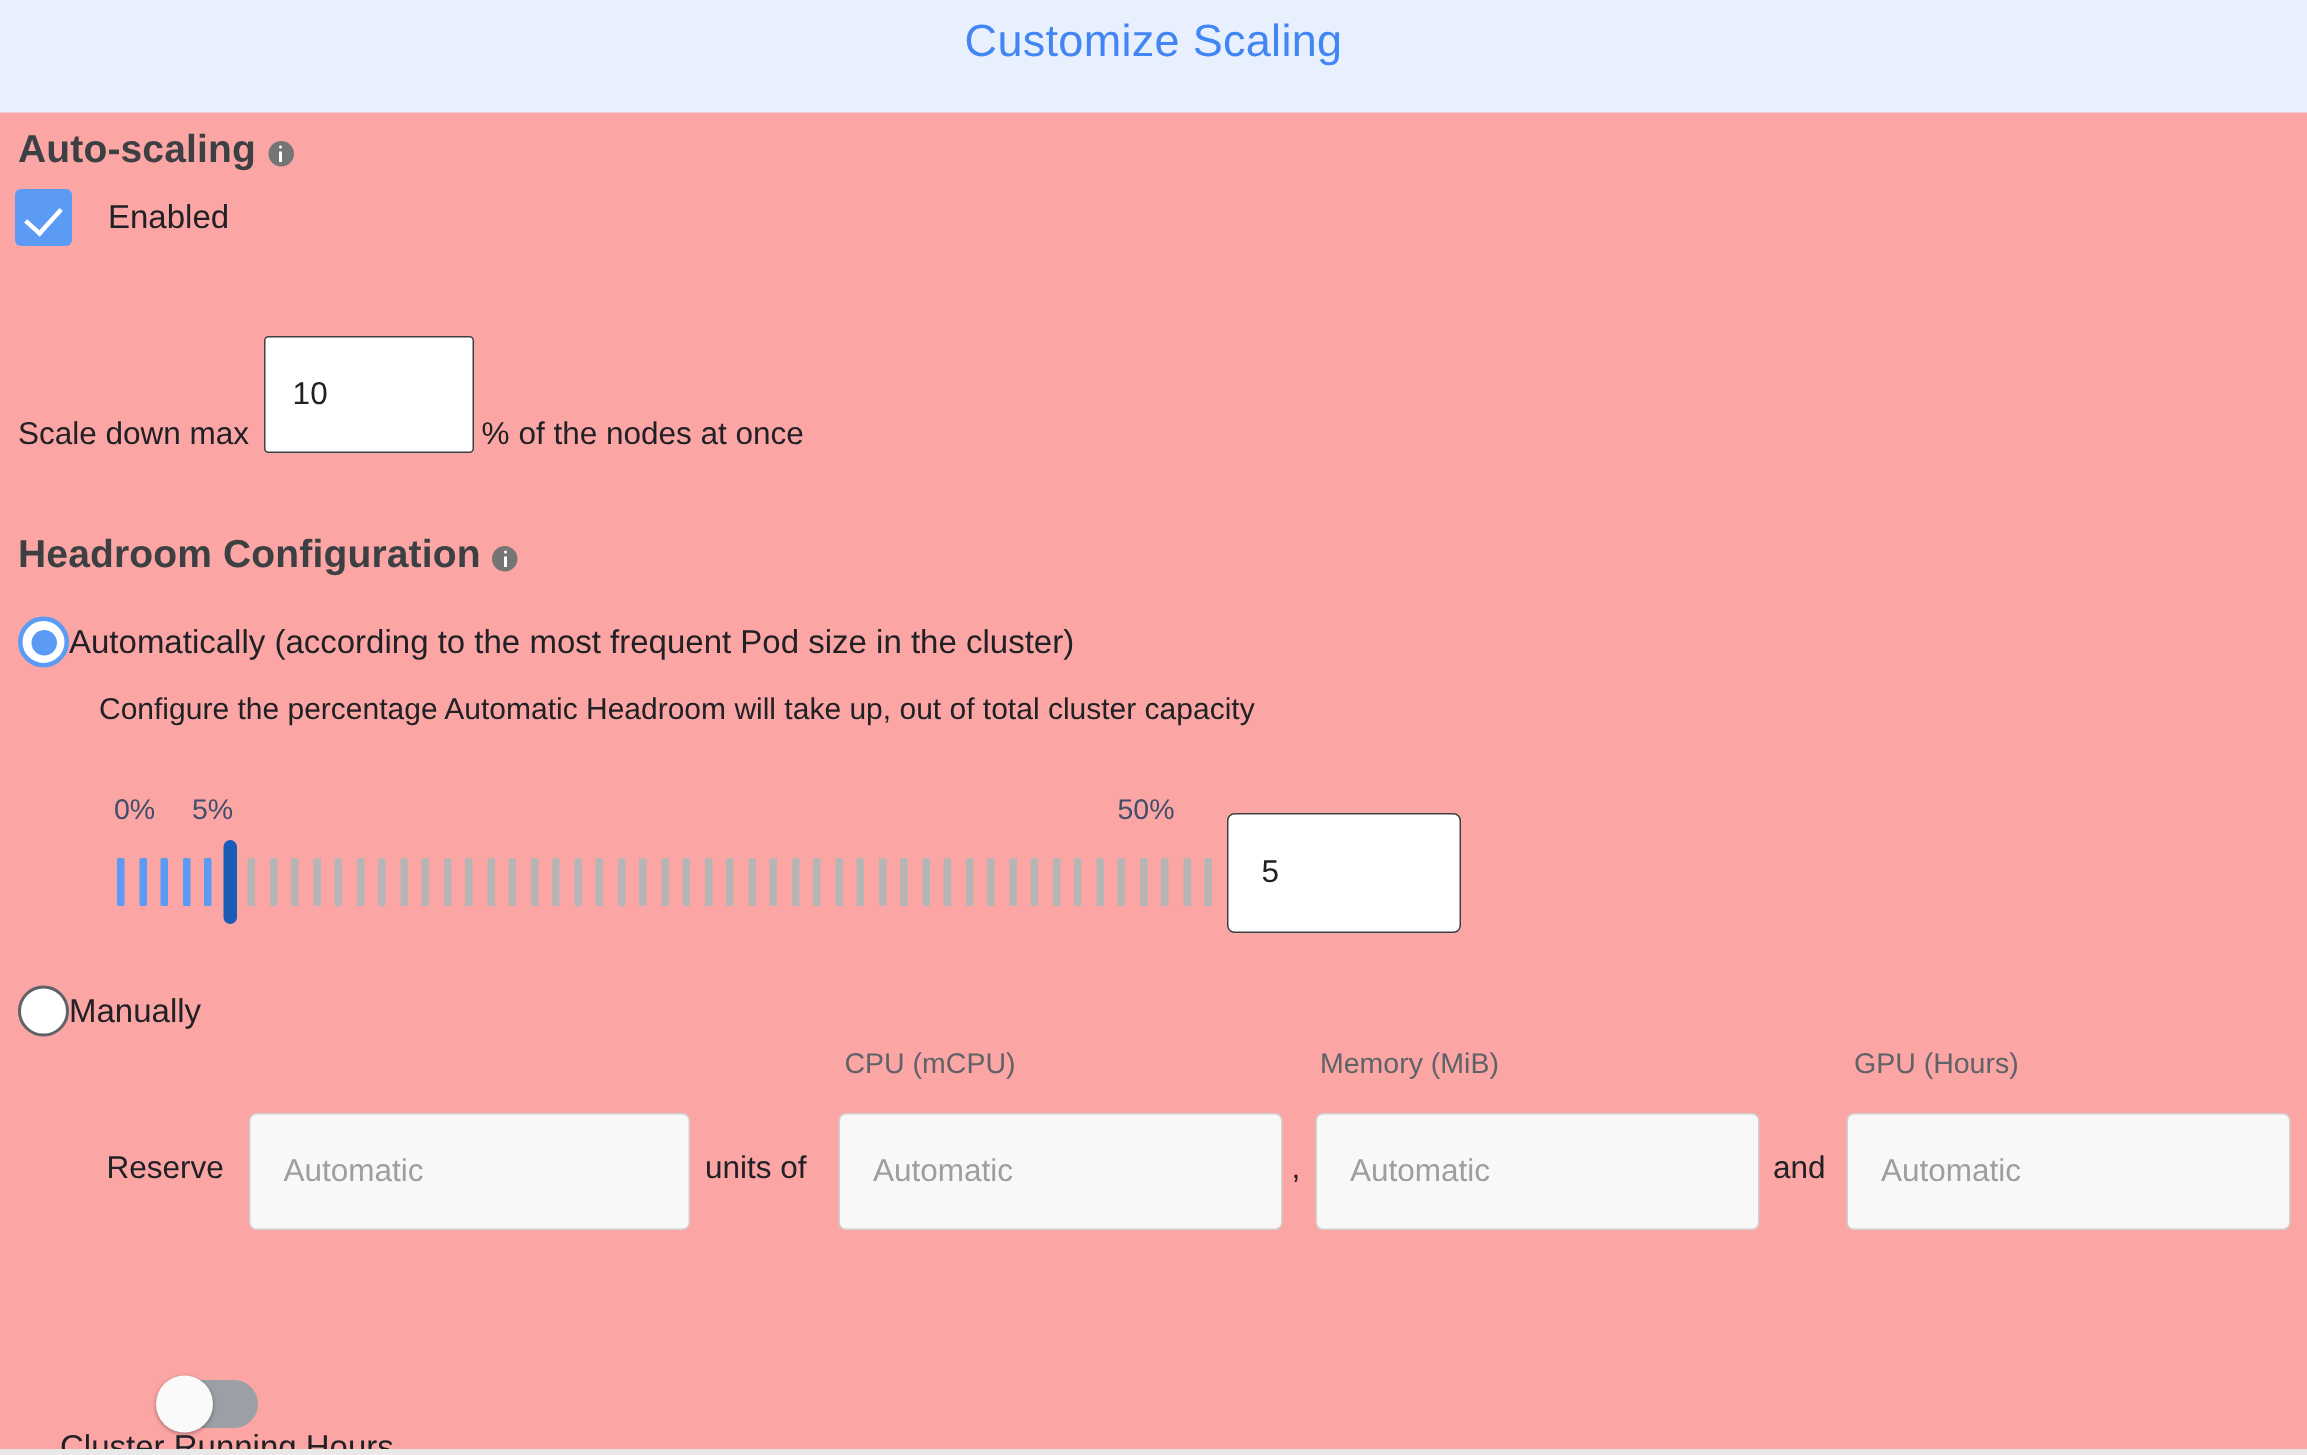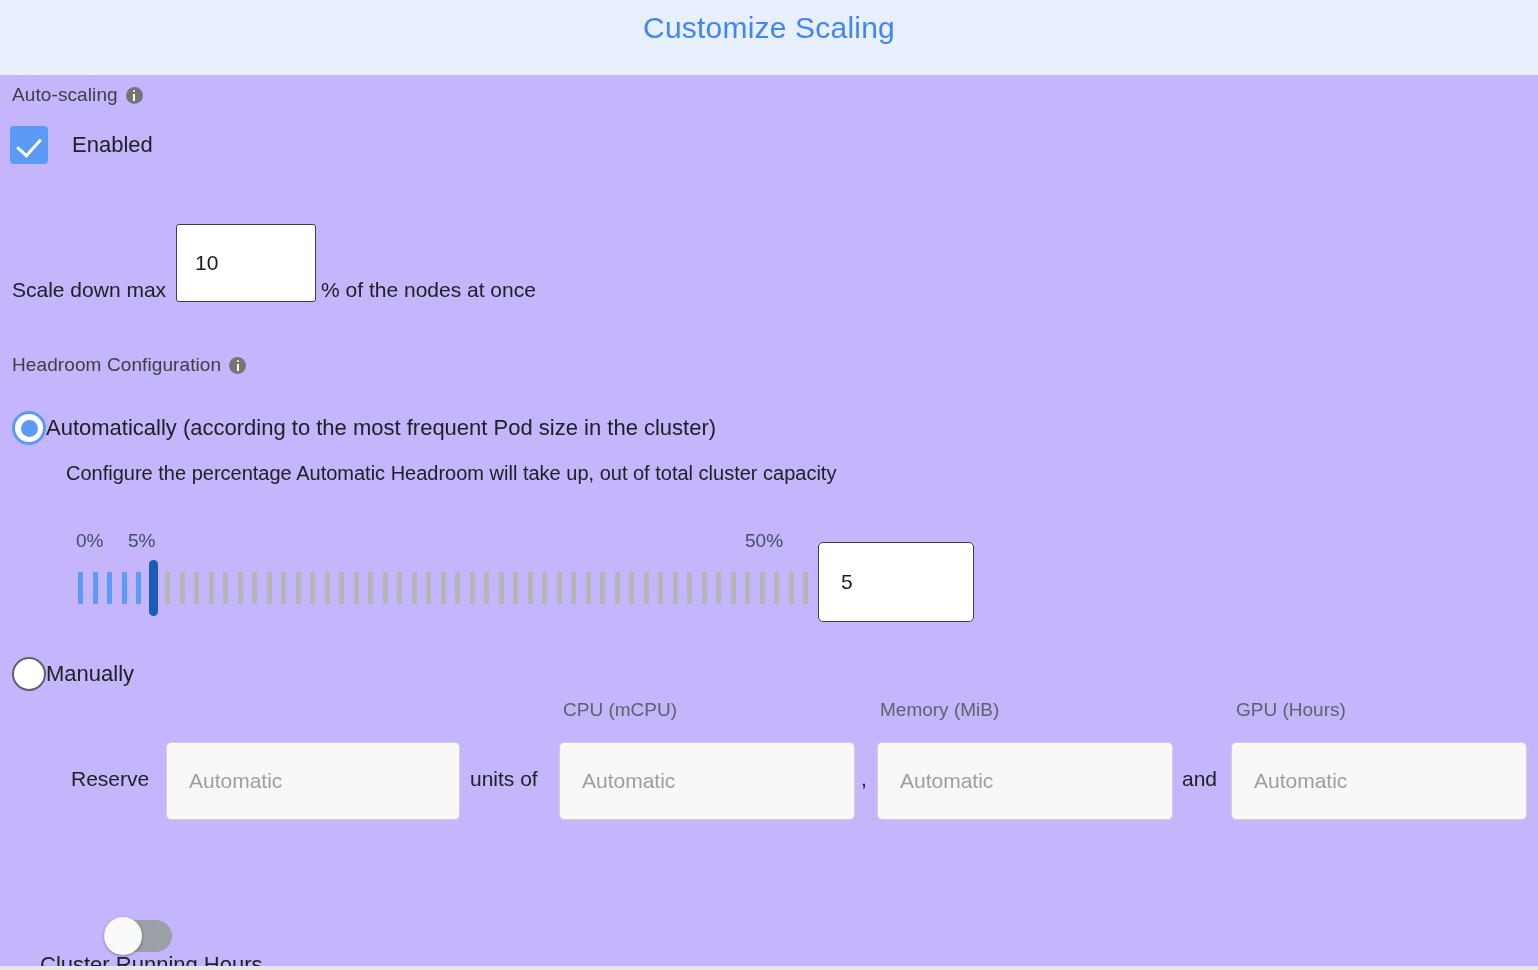--- a/index.html
+++ b/index.html
@@ -3,43 +3,43 @@
 <meta charset="utf-8">
 <style>
   * { box-sizing: border-box; }
   html, body {
     margin: 0; padding: 0;
     width: 1538px; height: 970px;
     background: #ffffff;
     font-family: "Liberation Sans", sans-serif;
     overflow: hidden;
   }
-  .page { position: relative; width: 1538px; height: 970px; background: #c4b5fd; }
+  .page { position: relative; width: 1538px; height: 970px; background: #fca5a5; }
 
   
   .header {
     position: absolute; left: 0; top: 0;
     width: 1538px; height: 75px;
     background: #e8f0fe;
     display: flex; align-items: flex-start; justify-content: center;
   }
   .header-title {
     margin-top: 8px;
     font-size: 30px;
     color: #4285f4;
     font-weight: 400;
     letter-spacing: .2px;
     line-height: 40px;
   }
 
   
   .section-label {
-    font-size: 19px;
+    font-size: 26px;
     color: #3c4043;
-    font-weight: 400;
+    font-weight: 700;
     letter-spacing: .1px;
   }
   .info-icon {
     display: inline-block;
     width: 17px; height: 17px;
     border-radius: 50%;
     background: #757575;
     position: relative;
     vertical-align: middle;
     margin-left: 8px;

